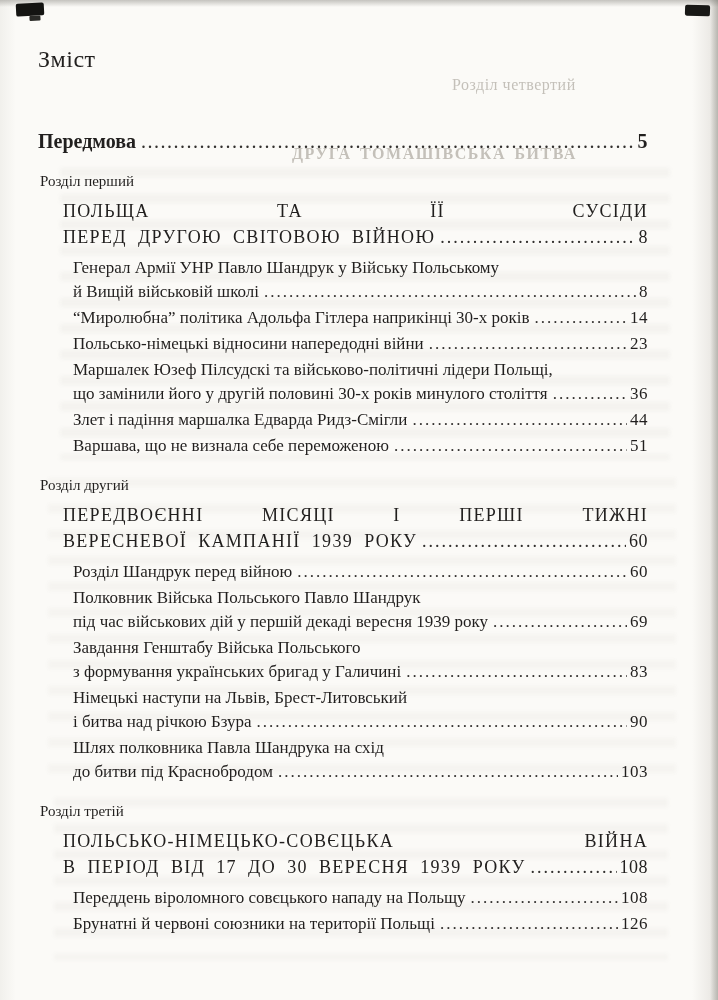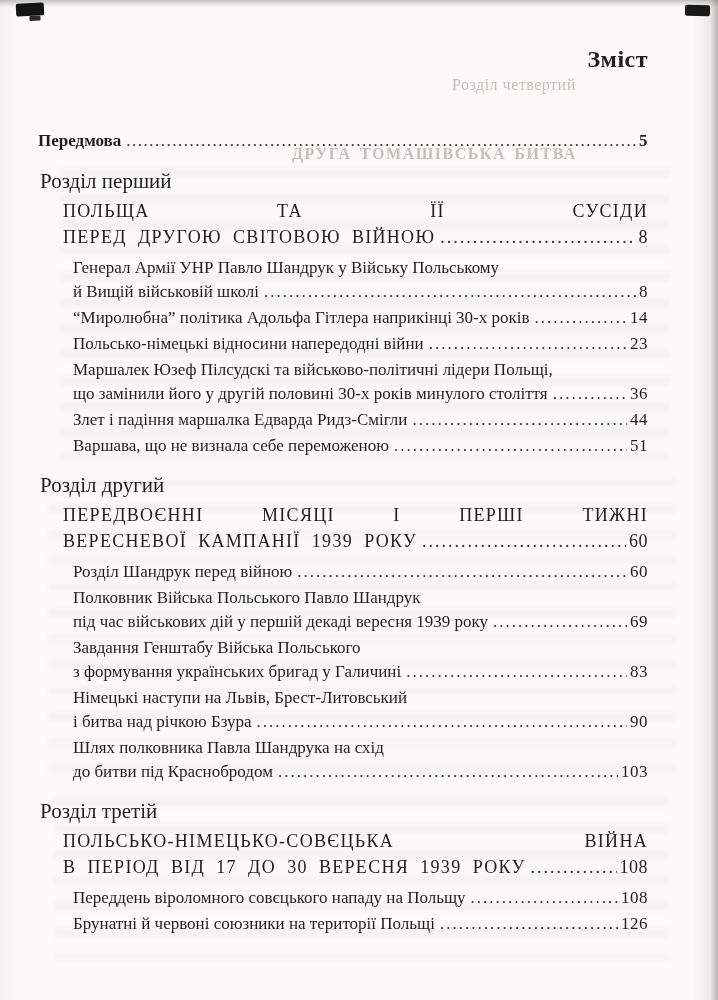--- a/index.html
+++ b/index.html
@@ -53,38 +53,38 @@
   }
   .smear-a { left: 60px; right: 48px; top: 168px; height: 292px; opacity: .55; }
   .smear-b { left: 48px; right: 42px; top: 478px; height: 300px; opacity: .45; }
   .smear-c { left: 54px; right: 50px; top: 798px; height: 162px; opacity: .5; }
 
   
   .content { position: absolute; left: 38px; right: 70px; top: 0; }
 
   .title {
     margin: 44px 0 12px 0;
-    font-size: 24px; font-weight: 700; line-height: 30px;
-    text-align: right; letter-spacing: .5px;
+    font-size: 24px; font-weight: 400; line-height: 30px;
+    text-align: left; letter-spacing: .5px;
   }
 
   .row { display: flex; align-items: baseline; overflow: hidden; }
   .row-text { white-space: nowrap; flex: 0 1 auto; }
   .leader { flex: 1 1 auto; min-width: 8px; overflow: hidden; white-space: nowrap; margin: 0 3px 0 5px; }
   .leader::after {
     content: "......................................................................................................................................................";
     letter-spacing: 2px; font-weight: 400; color: #33312f;
   }
   .page-num { flex: 0 0 auto; letter-spacing: .5px; word-spacing: normal; }
 
-  .preface-row { margin-top: 54px; font-size: 17px; font-weight: 700; line-height: 26px; }
+  .preface-row { margin-top: 54px; font-size: 20px; font-weight: 700; line-height: 26px; }
   .preface-row .leader::after { letter-spacing: 1.5px; }
 
   .toc-section { margin-top: 14px; }
-  .section-heading { font-size: 21px; line-height: 26px; margin: 0 0 4px 2px; }
+  .section-heading { font-size: 15px; line-height: 26px; margin: 0 0 4px 2px; }
 
   .chapter-title {
     margin: 0 0 6px 25px;
     font-size: 18px; line-height: 26px; letter-spacing: 1.3px;
   }
   .chapter-title .jlines { text-align: justify; text-align-last: justify; }
   .chapter-title .row-text { word-spacing: .3em; }
 
   .entry { margin: 2px 0 0 35px; font-size: 17px; line-height: 24px; }
   .entry .plain-lines { text-align: left; }

